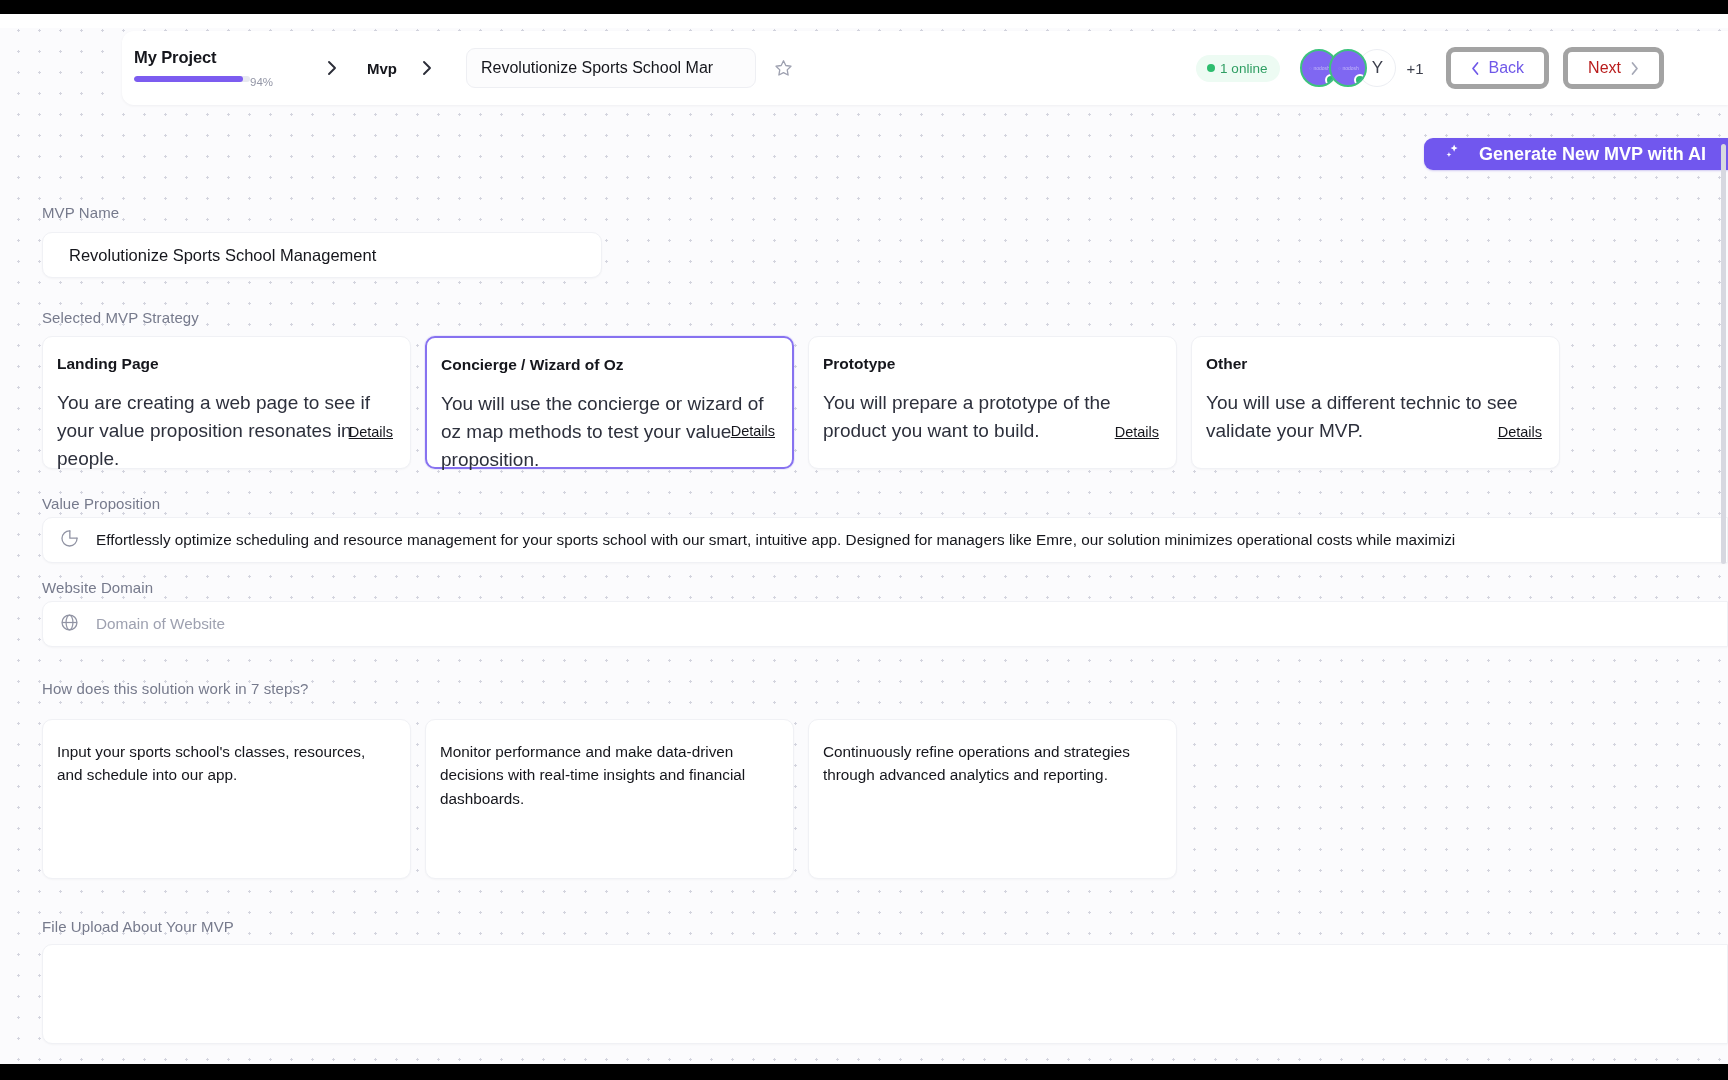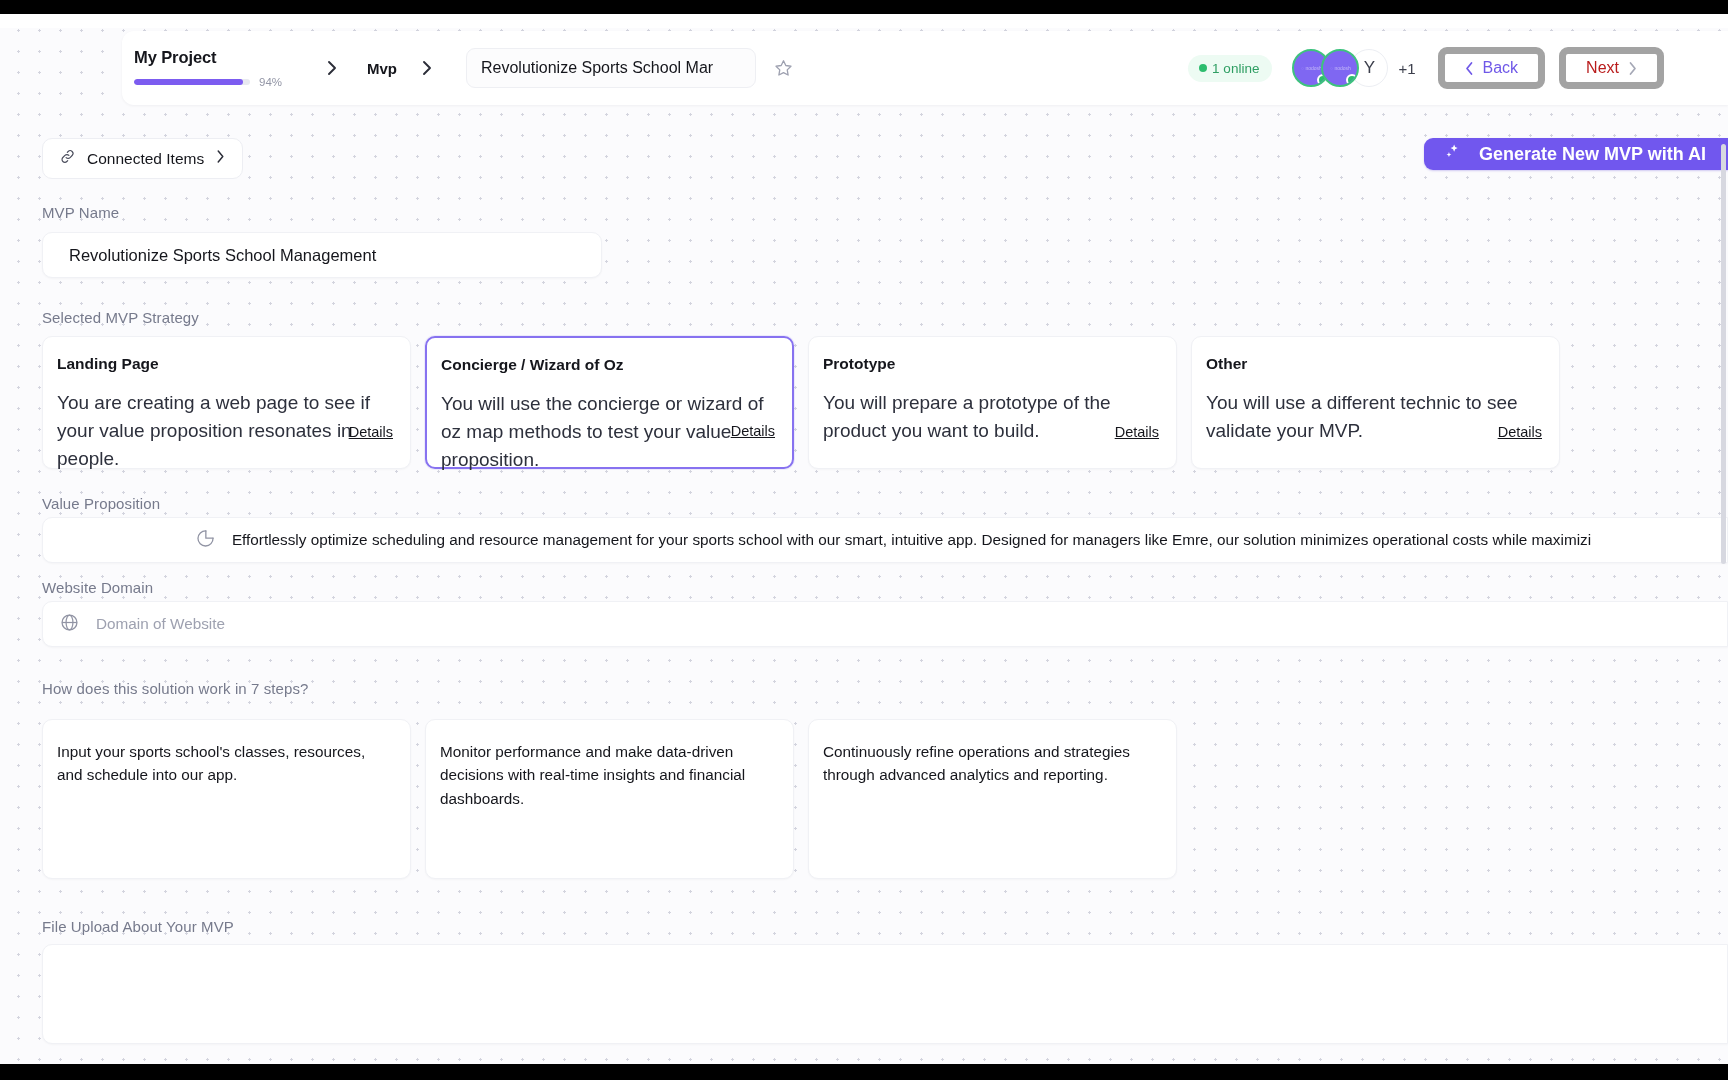--- a/index.html
+++ b/index.html
@@ -50,22 +50,20 @@
     width: 168px;
   }
   .breadcrumb-proj .bc-title {
     font-size: 16.5px;
     font-weight: bold;
     color: #15161c;
     letter-spacing: -0.1px;
   }
   .progress-row {
     display: flex;
-    align-items: center;
-    gap: 9px;
     margin-top: 9px;
   }
   .progress-track {
     width: 116px; height: 6px;
     background: #e8e9f0;
     border-radius: 4px;
     overflow: hidden;
   }
   .progress-fill {
     height: 6px;
@@ -176,21 +174,21 @@
     font-size: 15px;
     color: #3c3f4c;
   }
 
   .nav-btn {
     display: flex;
     align-items: center;
     gap: 9px;
     height: 42px;
     padding: 0 20px;
-    border: 7px solid #a3a3a3;
+    border: 5px solid #a3a3a3;
     border-radius: 9px;
     background: #ffffff;
     font-size: 16px;
     color: #6f58e8;
   }
   .nav-btn.back { margin-left: 22px; }
   .nav-btn.next { margin-left: 14px; color: #b91c1c; }
 
   
   .connected-btn {
@@ -293,21 +291,20 @@
   }
 
   
   #valueprop-box {
     left: 42px; top: 503px;
     width: 1686px; height: 46px;
     border-radius: 10px 0 0 10px;
     display: flex; align-items: center;
     padding-left: 16px;
     overflow: hidden;
-    justify-content: center;
   }
   #valueprop-box .vp-text {
     margin-left: 16px;
     font-size: 15.3px;
     color: #15161c;
     white-space: nowrap;
   }
 
   
   #domain-box {
@@ -436,34 +433,20 @@
 
       <div class="nav-btn next">
         <span>Next</span>
         <svg width="9" height="15" viewBox="0 0 9 15" fill="none">
             <path d="M2.5 2L7 7.5 2.5 13" stroke="#a5a8b6" stroke-width="1.7" stroke-linecap="round" stroke-linejoin="round"></path>
           </svg>
       </div>
     </div>
   </div>
 
-  <div class="connected-btn">
-    <span>
-      <svg width="17" height="17" viewBox="0 0 24 24" fill="none">
-          <path d="M10 13.5a4 4 0 005.66 0l2.9-2.9a4 4 0 10-5.66-5.66l-1.2 1.2" stroke="#4a4d5c" stroke-width="1.6" stroke-linecap="round"></path>
-          <path d="M14 10.5a4 4 0 00-5.66 0l-2.9 2.9a4 4 0 105.66 5.66l1.2-1.2" stroke="#4a4d5c" stroke-width="1.6" stroke-linecap="round"></path>
-        </svg>
-    </span>
-    <span>Connected Items</span>
-    <span>
-      <svg width="11" height="17" viewBox="0 0 12 18" fill="none">
-          <path d="M3.5 3l5 6-5 6" stroke="#2b2d38" stroke-width="1.6" stroke-linecap="round" stroke-linejoin="round"></path>
-        </svg>
-    </span>
-  </div>
 
   <div class="generate-btn">
     <span>
       <svg width="18" height="18" viewBox="0 0 24 24" fill="#ffffff">
           <path d="M13.5 2l1.35 3.4L18.2 6.8l-3.35 1.4L13.5 11.6l-1.35-3.4L8.8 6.8l3.35-1.4L13.5 2z"></path>
           <path d="M6.6 12.1l.95 2.4 2.35.95-2.35.95-.95 2.4-.95-2.4L3.3 15.45l2.35-.95.95-2.4z"></path>
         </svg>
     </span>
     <span>Generate New MVP with AI</span>
   </div>

